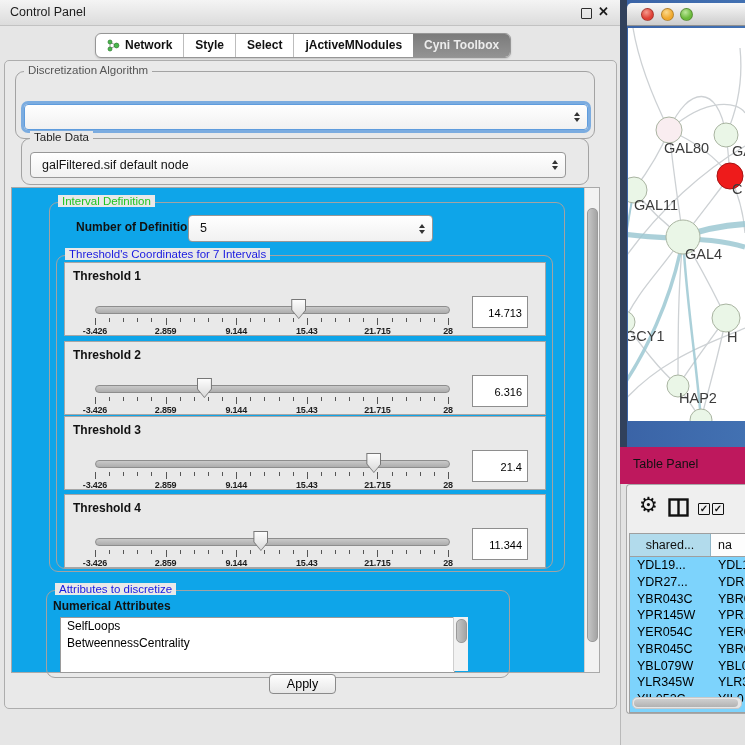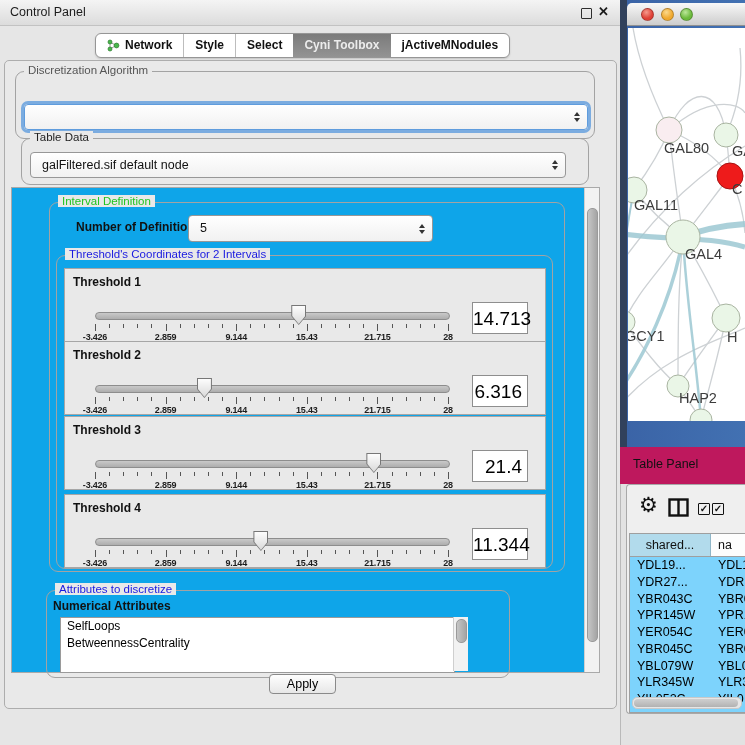--- a/index.html
+++ b/index.html
@@ -59,21 +59,21 @@
   .track{position:absolute;left:30px;top:43px;width:353px;height:6px;border:1px solid #8d8d8d;
       border-radius:4px;background:linear-gradient(#c9c9c9,#adadad);}
   .thumb-outer{position:absolute;top:36px;width:15px;height:20px;background:#777;
       clip-path:polygon(0 0,100% 0,100% 55%,50% 100%,0 55%);}
   .thumb-inner{position:absolute;left:1px;top:1px;width:13px;height:18px;background:linear-gradient(#fdfdfd,#d9d9d9);
       clip-path:polygon(0 0,100% 0,100% 55%,50% 100%,0 55%);}
   .tick{position:absolute;top:55px;width:1px;height:4px;background:#555;}
   .tick.major{height:7px;}
   .tick-label{position:absolute;top:63px;transform:translateX(-50%);font-size:9px;font-weight:bold;color:#1d1d1d;letter-spacing:-0.2px;}
   .vbox{position:absolute;left:407px;top:33px;width:56px;height:32px;background:#fff;
-      border:1px solid #8e8e8e;font-size:19px;color:#000;text-align:right;line-height:32px;padding-right:5px;box-sizing:border-box;}
+      border:1px solid #8e8e8e;font-size:11px;color:#000;text-align:right;line-height:32px;padding-right:5px;box-sizing:border-box;}
   
   .attr-label{position:absolute;font-size:12px;font-weight:bold;color:#111;}
   .listbox{position:absolute;background:#fff;border:1px solid #9a9a9a;overflow:hidden;}
   .listbox .item{padding-left:6px;line-height:16.5px;font-size:12px;color:#000;white-space:nowrap;}
   
   .btn{position:absolute;background:linear-gradient(#fefefe,#e7e7e7);border:1px solid #8a8a8a;
       border-radius:4px;font-size:12.5px;color:#000;text-align:center;}
   .bottom-tabs{position:absolute;left:145px;top:704px;height:19px;display:flex;background:#fff;
       border:1px solid #929292;border-radius:5px;overflow:hidden;z-index:20;box-shadow:0 1px 2px rgba(0,0,0,.2);}
   .bseg{padding:0 12px;line-height:19px;font-size:12.5px;font-weight:bold;color:#111;border-left:1px solid #bdbdbd;white-space:nowrap;}
@@ -134,25 +134,25 @@
           <circle cx="9.5" cy="6.5" r="2.4" fill="#49b84c" stroke="#2b7a2e" stroke-width=".7"></circle>
         </svg>
         <span>Network</span>
       </span>
       <span class="seg">
           <span>Style</span>
         </span>
       <span class="seg">
           <span>Select</span>
         </span>
+      <span class="seg">
+          <span>jActiveMNodules</span>
+        </span>
       <span class="seg selected">
           <span>Cyni Toolbox</span>
-        </span>
-      <span class="seg">
-          <span>jActiveMNodules</span>
         </span>
     </div>
 
     <div class="content">
 
       <div class="group" style="left:10px;top:10px;width:578px;height:66px;">
         <span class="group-title" style="color:#555;">Discretization Algorithm</span>
         <div class="combo focused" style="left:8px;top:32px;width:562px;height:24px;">
           <span class="stepper">
               <i class="up"></i>
@@ -181,23 +181,23 @@
           <span class="attr-label" style="left:26px;top:17px;position:absolute;">Number of Definition</span>
           <div class="combo" style="left:138px;top:12px;width:243px;height:25px;">
             <span class="cv">5</span>
             <span class="stepper">
                 <i class="up"></i>
                 <i class="dn"></i>
               </span>
           </div>
 
           <div class="group" style="left:6px;top:52px;width:495px;height:312px;">
-            <span class="group-title gt-blue">Threshold's Coordinates for 2 Intervals</span>
+            <span class="group-title gt-blue">Threshold's Coordinates for 7 Intervals</span>
             <div>
-                <div class="tpanel" style="top: 12px;">
+                <div class="tpanel" style="top: 6px;">
     <span class="tl">Threshold 1</span>
     <div class="track"></div>
     <div class="thumb-outer" style="left: 226.251px;">
                     <div class="thumb-inner"></div>
                   </div>
     <div>
                     <div class="tick major" style="left: 30px;"></div>
                     <div class="tick" style="left: 44.12px;"></div>
                     <div class="tick" style="left: 58.24px;"></div>
                     <div class="tick" style="left: 72.36px;"></div>

